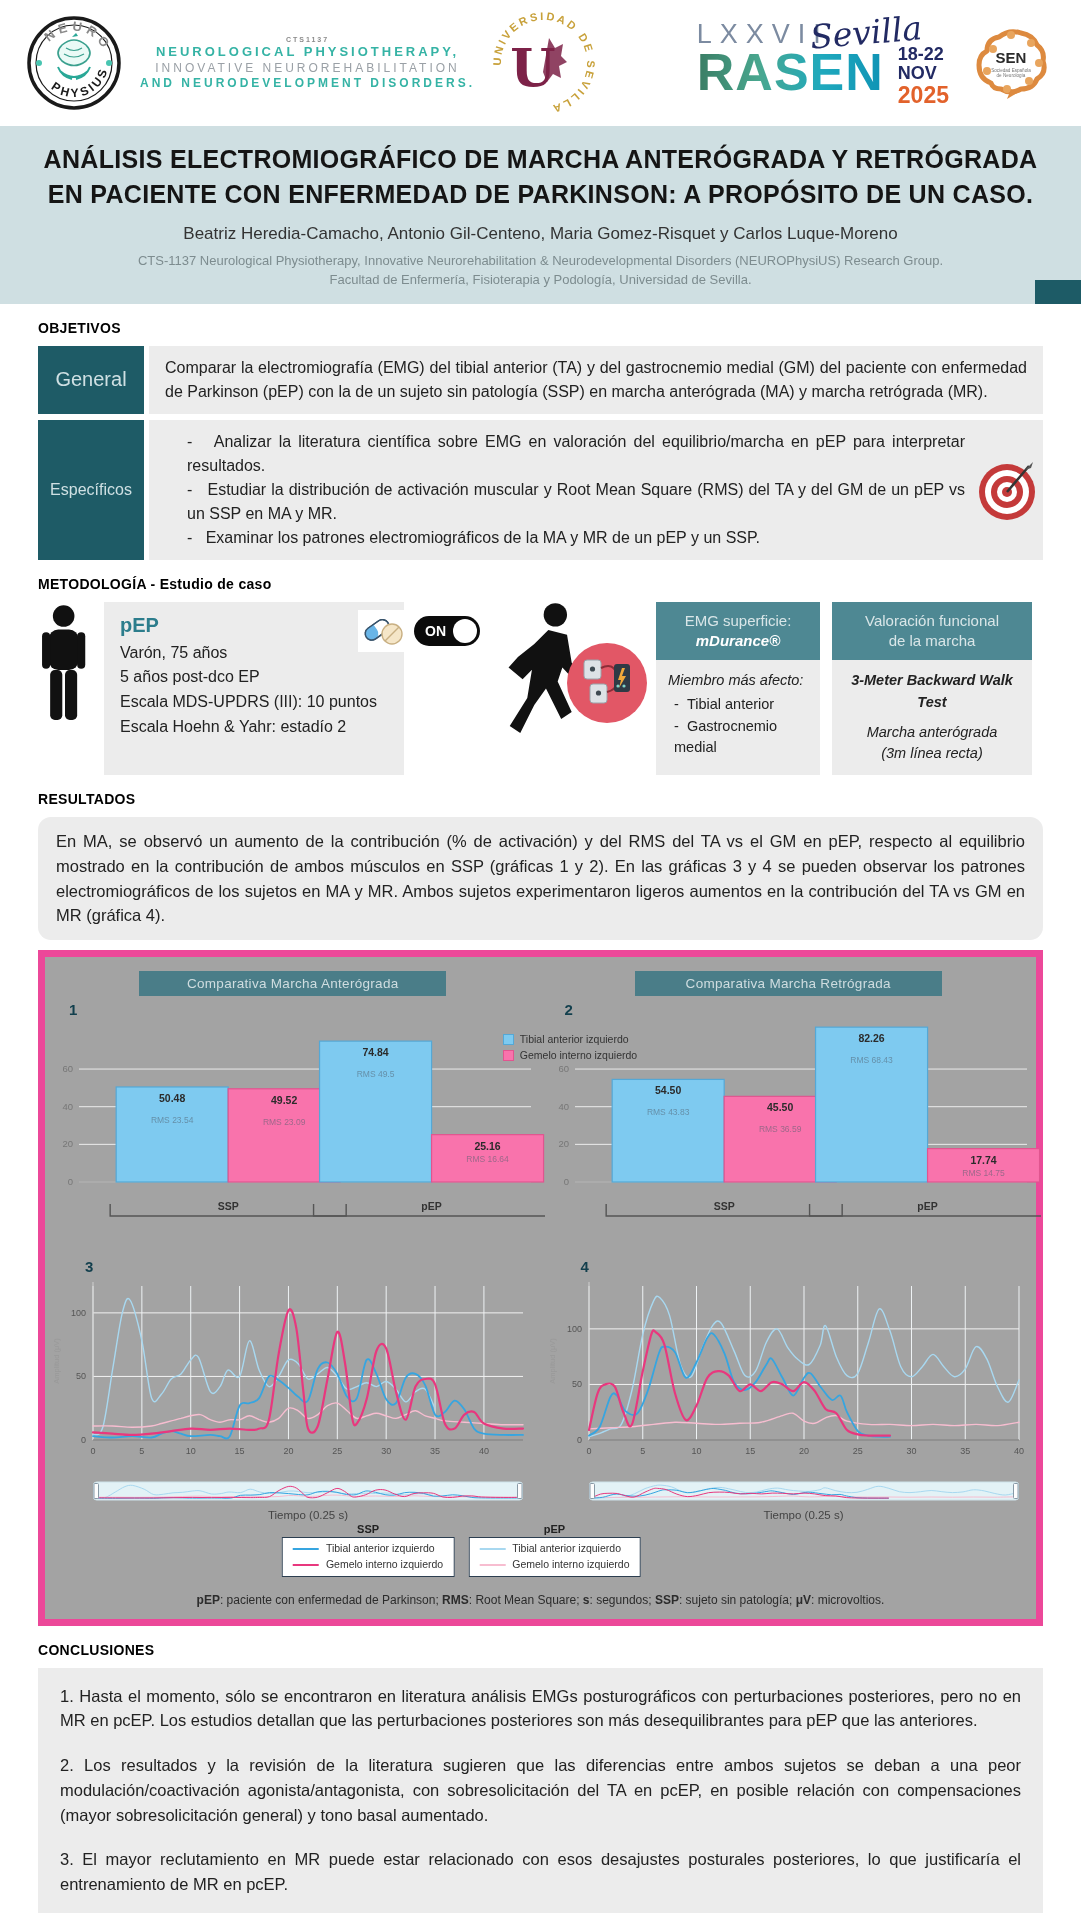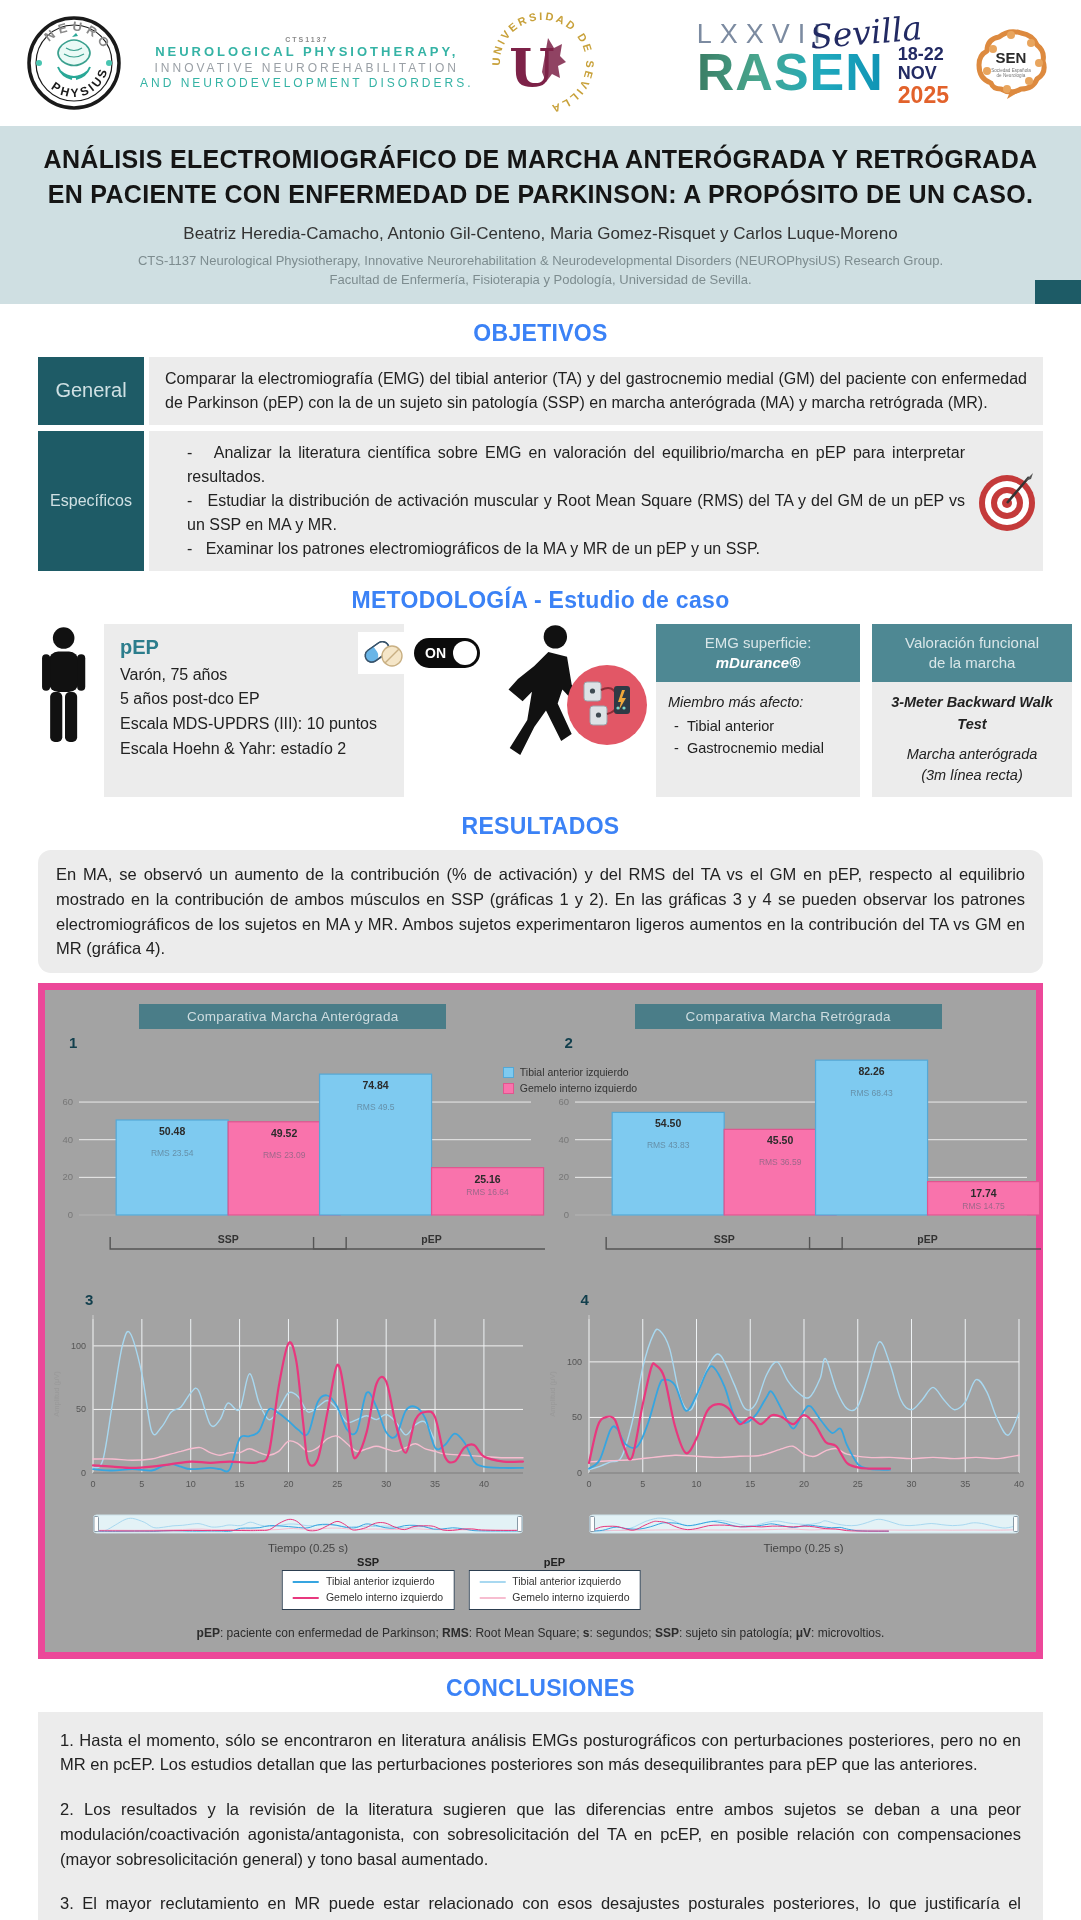--- a/index.html
+++ b/index.html
@@ -6,21 +6,21 @@
   body{font-family:"Liberation Sans","DejaVu Sans",sans-serif;color:#222;}
   .poster{width:1081px;margin:0 auto;background:#fff;position:relative;}
 
   
   .logo-band{height:126px;display:flex;align-items:center;gap:18px;padding:0 26px;box-sizing:border-box;}
   .np-logo{flex:0 0 auto;}
   .np-name{line-height:1.25;text-align:center;}
   .np-code{font-size:7px;letter-spacing:2px;color:#8a8a8a;font-weight:bold;}
   .np-l1{font-size:13px;font-weight:bold;letter-spacing:3px;color:#35b3a5;}
   .np-l2{font-size:12px;letter-spacing:3px;color:#9aa0a6;}
-  .np-l3{font-size:12px;font-weight:normal;letter-spacing:3px;color:#35b3a5;}
+  .np-l3{font-size:12px;font-weight:bold;letter-spacing:3px;color:#35b3a5;}
   .rasen{position:relative;margin-left:auto;display:flex;align-items:flex-start;gap:14px;}
   .rasen-left{position:relative;}
   .rasen-roman{font-size:27px;font-weight:300;letter-spacing:8px;color:#7c8ba1;}
   .rasen-name{font-size:52px;font-weight:900;letter-spacing:1px;line-height:.85;
      background:linear-gradient(90deg,#3a7d64,#49a78f,#1fa9bd,#0f93b5);
      -webkit-background-clip:text;background-clip:text;color:transparent;}
   .rasen-city{position:absolute;top:-6px;right:-38px;font-family:"DejaVu Serif",serif;font-style:italic;
      font-size:33px;color:#222a63;transform:rotate(-5deg);}
   .rasen-dates{line-height:1.05;padding-top:26px;font-weight:600;}
   .rd1,.rd2{font-size:18px;color:#222a63;}
@@ -28,21 +28,21 @@
 
   
   .title-band{background:#cfdfe2;text-align:center;padding:16px 40px 14px;position:relative;}
   .main-title{font-size:25px;font-weight:bold;color:#151515;line-height:1.4;letter-spacing:.3px;}
   .authors{font-size:17px;color:#333;margin-top:12px;}
   .affil{font-size:13px;color:#7d8c8f;margin-top:8px;line-height:1.45;}
   .corner-box{position:absolute;right:0;bottom:0;width:46px;height:24px;background:#1d5b66;}
 
   
   .section{padding:0 38px;}
-  .sec-heading{color:#3b82f6;font-weight:bold;font-size:23px;letter-spacing:.3px;margin:16px 0 10px;text-align:center;}
+  .sec-heading{color:#000000;font-weight:bold;font-size:14px;letter-spacing:.3px;margin:16px 0 10px;}
   .obj-row{display:flex;gap:5px;margin-bottom:6px;position:relative;}
   .obj-label{flex:0 0 106px;background:#1e5b66;color:#cfe0e3;display:flex;align-items:center;justify-content:center;
      font-weight:300;}
   .obj-label.general{font-size:20px;}
   .obj-label.especificos{font-size:16px;}
   .obj-content{flex:1;background:#ececec;padding:10px 16px;font-size:16px;line-height:1.5;text-align:justify;}
   .obj-bullet{padding-left:22px;}
   .obj-bullet::before{content:"-\00a0\00a0\00a0";}
   .target-icon{position:absolute;right:2px;top:50%;transform:translateY(-50%);}
 
@@ -52,21 +52,21 @@
   .pep-title{color:#2c7d8c;font-weight:bold;font-size:20px;margin-bottom:4px;}
   .pep-line{font-size:16px;line-height:1.55;}
   .pills-toggle{display:flex;align-items:center;gap:8px;align-self:flex-start;margin:8px 0 0 -58px;z-index:2;background:#fff;padding:2px;}
   .toggle{width:66px;height:30px;background:#0b0b0b;border-radius:16px;display:flex;align-items:center;position:relative;}
   .toggle-label{color:#fff;font-weight:bold;font-size:14px;margin-left:11px;}
   .toggle-knob{position:absolute;right:3px;top:3px;width:24px;height:24px;border-radius:50%;background:#fff;}
   .meth-card{flex:0 0 auto;display:flex;flex-direction:column;}
   .meth-card .head{background:#4e8893;color:#d9e6e8;text-align:center;padding:9px 10px;font-size:15px;line-height:1.35;}
   .meth-card .head .hl2{color:#fff;font-weight:bold;font-style:italic;}
   .meth-card .body{background:#ececec;padding:10px 12px;font-size:14.5px;line-height:1.5;flex:1;}
-  .emg-card{width:204px;}
+  .emg-card{width:164px;}
   .val-card{width:200px;}
   .body-title{font-style:italic;margin-bottom:2px;}
   .dash-item{font-size:14.5px;}
   .dash-item::before{content:"-\00a0\00a0";}
   .val-line1{font-style:italic;font-weight:600;text-align:center;margin-bottom:8px;}
   .val-line2,.val-line3{font-style:italic;text-align:center;}
   .walk-wrap{position:relative;flex:0 0 150px;}
   .sensor-circle{position:absolute;right:-6px;top:38px;}
 
   

